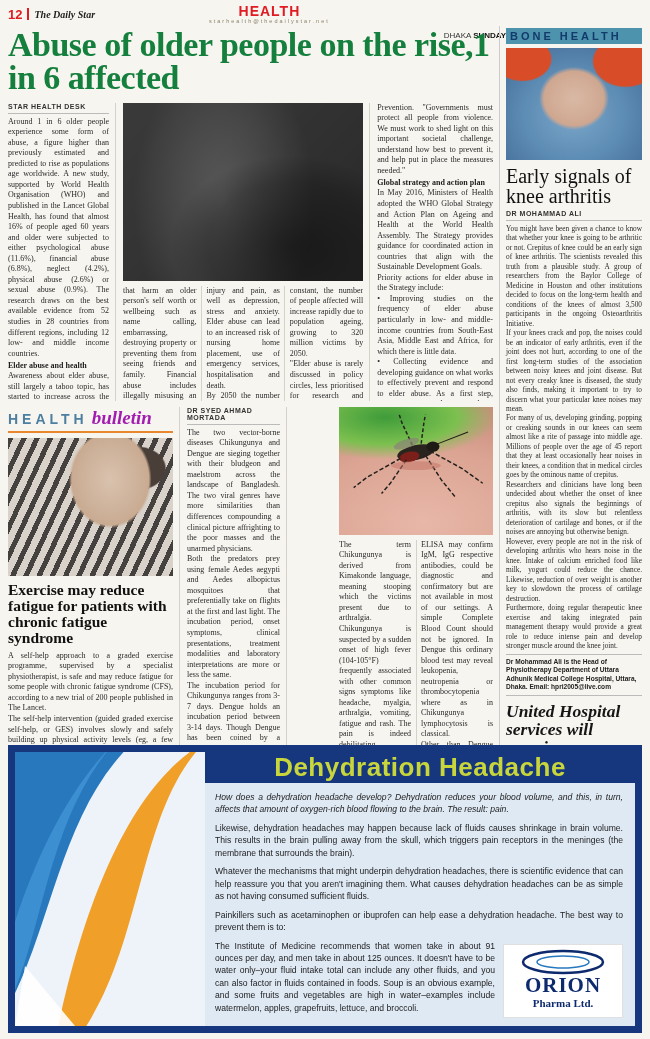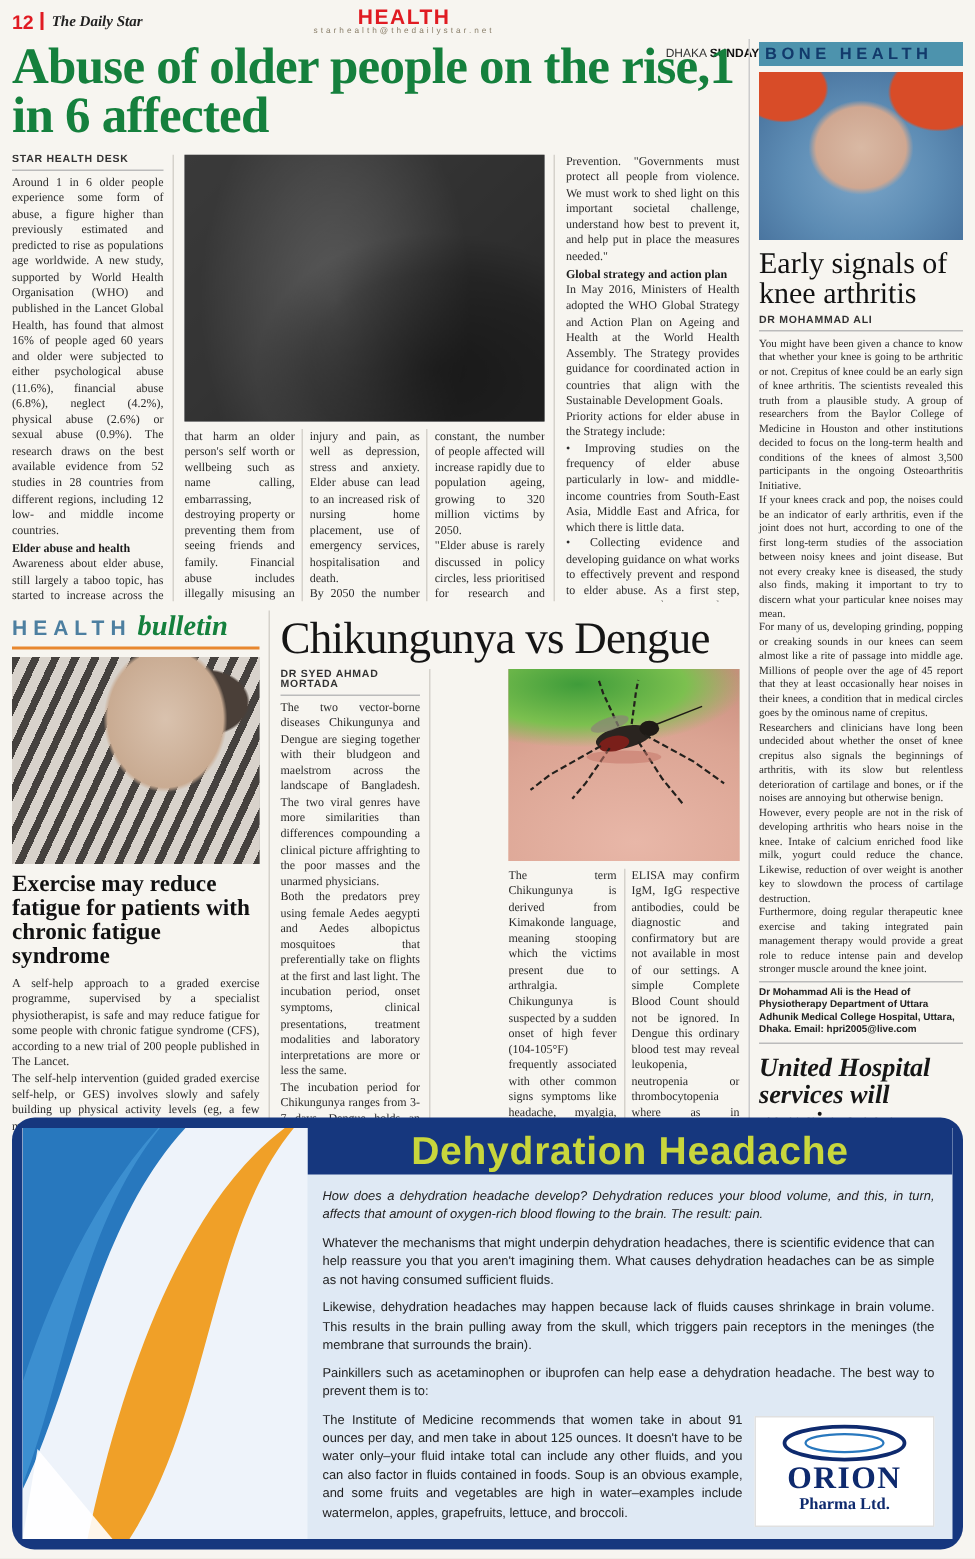--- a/index.html
+++ b/index.html
@@ -40,21 +40,21 @@
       radial-gradient(90px 150px at 42% 55%, #b9b9b9 0%, #8f8f8f 55%, #6a6a6a 100%),
       radial-gradient(120px 90px at 70% 80%, #555 0%, #777 70%, #999 100%),
       linear-gradient(135deg,#e8e8e8 0%,#cfcfcf 40%,#9d9d9d 100%);
     background-blend-mode:multiply; }
   .threecols { column-count:3; column-gap:10px; column-rule:1px solid #d5d2cb; flex:1; overflow:hidden; }
   
   .lower { display:flex; margin-top:6px; }
   .bulletin { width:172px; border-right:1px solid #d5d2cb; padding-right:6px; }
   .kicker { display:flex; align-items:baseline; gap:4px; }
   .kicker-main { font-family:"Liberation Sans",sans-serif; font-weight:bold; letter-spacing:4px; color:#4d7fa0; font-size:14px; }
-  .kicker-sub { font-style:italic; font-weight:bold; color:#15803d; font-size:19px; }
+  .kicker-sub { font-style:italic; font-weight:bold; color:#a21caf; font-size:19px; }
   .orange-rule { border-top:2px solid #e8872e; margin:2px 0 5px 0; }
   .yawn-photo { height:138px; width:100%;
     background:
       repeating-linear-gradient(115deg,#3d3a38 0 5px,#cfc8c2 5px 11px),
       radial-gradient(60px 70px at 60% 35%, #d9c2ae 0%, #c4a68e 60%, #a8886f 100%);
     background-blend-mode:normal;
     background-image:
       radial-gradient(55px 65px at 62% 30%, #d9c2ae 0%, #c9ab92 70%, transparent 75%),
       radial-gradient(40px 30px at 78% 22%, #4a3f38 0%, #4a3f38 70%, transparent 75%),
       repeating-linear-gradient(115deg,#45413e 0 5px,#d8d2cb 5px 12px),
@@ -86,21 +86,21 @@
   .knee-hl { font-size:20px; font-weight:normal; line-height:1.02; margin:6px 0 3px 0; color:#111; }
   .side-body { font-size:7.3px; line-height:1.3; text-align:justify; white-space:pre-line; color:#2a2a2a; }
   .side-foot { font-family:"Liberation Sans",sans-serif; font-size:6.6px; font-weight:bold; color:#222; line-height:1.3; margin:3px 0; }
   .united-hl { font-style:italic; font-size:17.5px; font-weight:bold; line-height:1.04; margin:6px 0 4px 0; color:#161616; }
   .social { display:flex; align-items:center; gap:4px; margin-top:6px; }
   .soc-ic { width:17px; height:17px; border-radius:3px; display:flex; align-items:center; justify-content:center; color:#fff; font-family:"Liberation Sans",sans-serif; font-weight:bold; font-size:11px; }
   .fb { background:#3b5998; }
   .tw { background:#4d9fd6; font-size:9px; }
   .soc-handle { font-family:"Liberation Sans",sans-serif; font-weight:bold; font-size:11px; color:#222; }
   
-  .ad { position:absolute; left:8px; right:8px; bottom:6px; height:288px; background:#16377e; padding:7px;border-radius:15px; }
+  .ad { position:absolute; left:8px; right:8px; bottom:6px; height:288px; background:#16377e; padding:7px; }
   .ad-inner { display:flex; height:100%; background:#dfe9f4; overflow:hidden; }
   .swoosh { position:relative; width:190px; flex:none; background:#eef3fa; overflow:hidden; }
   .ad-right { flex:1; display:flex; flex-direction:column; }
   .ad-titlebar { background:#16377e; height:44px; display:flex; align-items:center; justify-content:center; }
   .ad-title { color:#c8d63c; font-family:"Liberation Sans",sans-serif; font-weight:bold; font-size:26px; letter-spacing:.5px; }
   .ad-body { flex:1; padding:8px 12px 6px 10px; font-family:"Liberation Sans",sans-serif; font-size:8.6px; line-height:1.45; color:#222; position:relative; }
   .ad-body p { margin-bottom:6px; text-align:justify; }
   .ad-intro { font-style:italic; }
   .ad-sub { color:#c05a2a; font-weight:bold; font-size:10px; margin:2px 0 4px 0; }
   .orion { float:right; width:120px; height:74px; background:#fff; margin:4px 0 2px 8px; display:flex; flex-direction:column; align-items:center; justify-content:center; border:1px solid #e0e0e0; }
@@ -171,21 +171,20 @@
           <div class="orange-rule"></div>
           <div class="yawn-photo"></div>
           <div class="bull-hl">Exercise may reduce fatigue for patients with chronic fatigue syndrome</div>
           <div class="bodytext">A self-help approach to a graded exercise programme, supervised by a specialist physiotherapist, is safe and may reduce fatigue for some people with chronic fatigue syndrome (CFS), according to a new trial of 200 people published in The Lancet.
 The self-help intervention (guided graded exercise self-help, or GES) involves slowly and safely building up physical activity levels (eg, a few minutes walking) after establishing a daily routine, with the support of a specialist physiotherapist over the phone or Skype™.
 The self-help approach means that patients do not need to travel to a clinic, and the authors say the intervention might be useful as an initial treatment for patients to help manage the symptoms of CFS.
 CFS affects about seven in 1000 people, and is characterised by chronic, disabling fatigue in the absence of an alternative diagnosis.</div>
         </div>
 
         <div class="chik">
-          <div class="chik-hl">Chikungunya vs Dengue</div>
           <div class="chik-body">
             <div class="chik-c1">
               <div class="byline">Dr Syed Ahmad Mortada</div>
               <div class="rule"></div>
               <div class="bodytext">The two vector-borne diseases Chikungunya and Dengue are sieging together with their bludgeon and maelstrom across the landscape of Bangladesh. The two viral genres have more similarities than differences compounding a clinical picture affrighting to the poor masses and the unarmed physicians.
 Both the predators prey using female Aedes aegypti and Aedes albopictus mosquitoes that preferentially take on flights at the first and last light. The incubation period, onset symptoms, clinical presentations, treatment modalities and laboratory interpretations are more or less the same.
 The incubation period for Chikungunya ranges from 3-7 days. Dengue holds an incubation period between 3-14 days. Though Dengue has been coined by a superlative</div>
             </div>
             <div class="chik-right">
               <div class="mosq-photo">
@@ -257,22 +256,22 @@
           <path d="M-30 290 C 30 220, 20 80, 100 -10 C 30 60, -10 180, -30 290 Z" fill="#3f93d4" opacity=".85"></path>
           <path d="M0 274 L60 274 L10 214 Z" fill="#ffffff" opacity=".9"></path>
         </svg>
       </div>
       <div class="ad-right">
         <div class="ad-titlebar">
           <span class="ad-title">Dehydration Headache</span>
         </div>
         <div class="ad-body">
           <p class="ad-intro">How does a dehydration headache develop? Dehydration reduces your blood volume, and this, in turn, affects that amount of oxygen-rich blood flowing to the brain. The result: pain.</p>
+          <p>Likewise, dehydration headaches may happen because lack of fluids causes shrinkage in brain volume. This results in the brain pulling away from the skull, which triggers pain receptors in the meninges (the membrane that surrounds the brain).</p>
           <p>Whatever the mechanisms that might underpin dehydration headaches, there is scientific evidence that can help reassure you that you aren't imagining them. What causes dehydration headaches can be as simple as not having consumed sufficient fluids.</p>
-          <p>Likewise, dehydration headaches may happen because lack of fluids causes shrinkage in brain volume. This results in the brain pulling away from the skull, which triggers pain receptors in the meninges (the membrane that surrounds the brain).</p>
           <p>Painkillers such as acetaminophen or ibuprofen can help ease a dehydration headache. The best way to prevent them is to:</p>
           <div class="orion">
             <svg width="84" height="26" viewBox="0 0 84 26">
               <ellipse cx="42" cy="13" rx="40" ry="11" fill="none" stroke="#0e2a6e" stroke-width="2.5"></ellipse>
               <ellipse cx="42" cy="13" rx="26" ry="6" fill="none" stroke="#2878be" stroke-width="1.5"></ellipse>
             </svg>
             <div class="orion-name">ORION</div>
             <div class="orion-sub">Pharma Ltd.</div>
           </div>
           <p>The Institute of Medicine recommends that women take in about 91 ounces per day, and men take in about 125 ounces. It doesn't have to be water only–your fluid intake total can include any other fluids, and you can also factor in fluids contained in foods. Soup is an obvious example, and some fruits and vegetables are high in water–examples include watermelon, apples, grapefruits, lettuce, and broccoli.</p>

